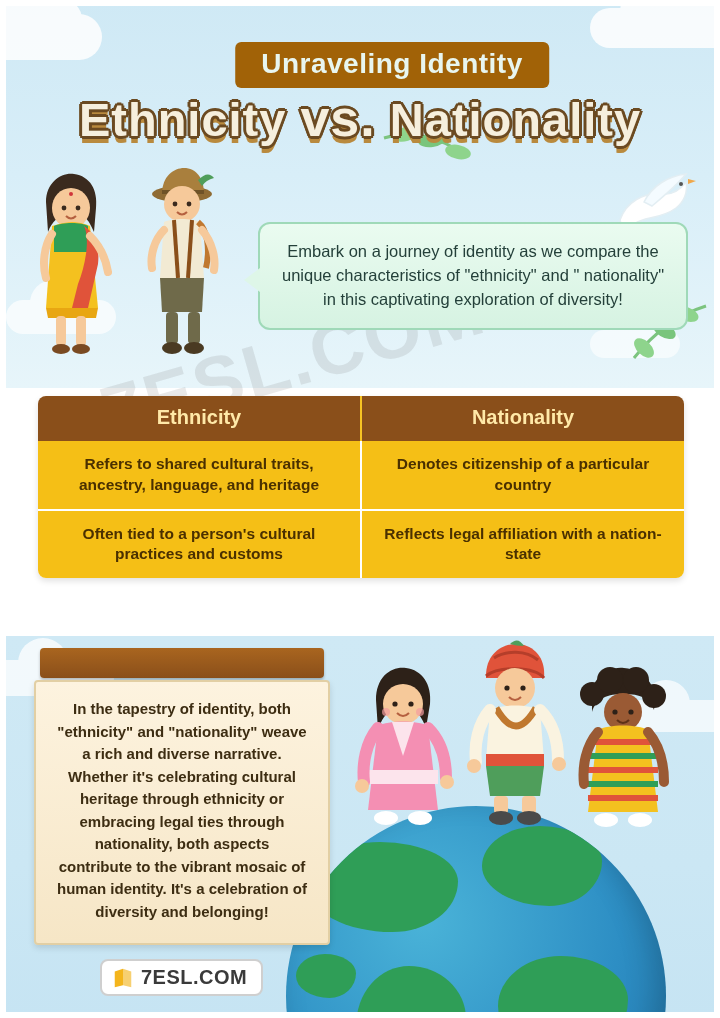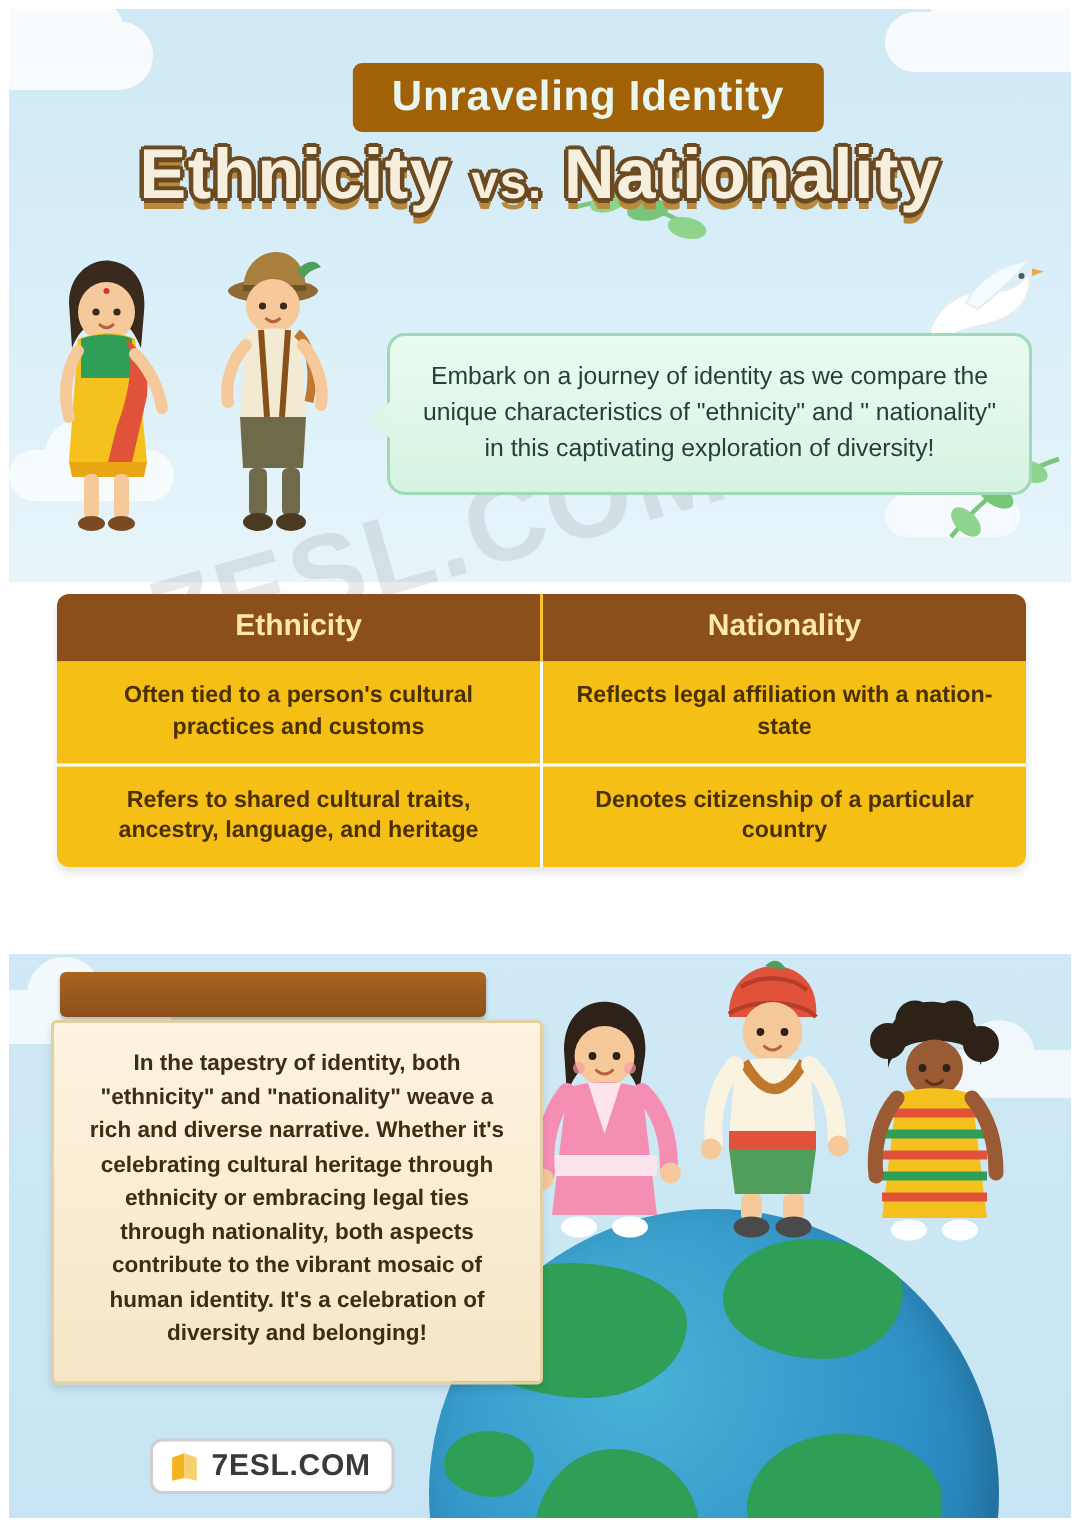--- a/index.html
+++ b/index.html
@@ -109,21 +109,21 @@
     letter-spacing: 1px;
     color: #f6efdd;
     text-shadow:
        3px 0 0 #6b4a21, -3px 0 0 #6b4a21, 0 3px 0 #6b4a21, 0 -3px 0 #6b4a21,
        2px 2px 0 #6b4a21, -2px 2px 0 #6b4a21, 2px -2px 0 #6b4a21, -2px -2px 0 #6b4a21,
        0 7px 0 #b98a3e;
     white-space: nowrap;
     font-family: "Liberation Sans", sans-serif;
   }
   .main-title .vs {
-    font-size: 32px;
+    font-size: 52px;
   }
 
   
   .intro-bubble {
     position: absolute;
     left: 258px;
     top: 222px;
     width: 430px;
     box-sizing: border-box;
     background: linear-gradient(#eafbf0, #d6f3e2);
@@ -204,21 +204,21 @@
   .scroll-top {
     width: 284px;
     height: 30px;
     margin-left: 6px;
     background: linear-gradient(#a9651f, #8a4f1a);
     border-radius: 4px;
     box-shadow: 0 2px 3px rgba(0,0,0,.25);
   }
   .scroll-body {
     margin-top: 2px;
-    width: 328px;
+    width: 296px;
     background: linear-gradient(#fdf3df, #f6e6c6);
     border: 2px solid #e2cfa4;
     border-radius: 4px;
     padding: 16px 20px 20px;
     box-sizing: border-box;
     font-size: 15px;
     line-height: 1.5;
     font-weight: bold;
     color: #3d2d12;
     text-align: center;
@@ -373,26 +373,26 @@
   <div class="table-wrap">
     <table class="ct">
       <thead>
         <tr>
           <th>Ethnicity</th>
           <th>Nationality</th>
         </tr>
       </thead>
       <tbody>
         <tr>
+          <td>Refers to shared cultural traits, ancestry, language, and heritage</td>
+          <td>Denotes citizenship of a particular country</td>
+        </tr>
+        <tr>
           <td>Often tied to a person's cultural practices and customs</td>
           <td>Reflects legal affiliation with a nation-state</td>
-        </tr>
-        <tr>
-          <td>Refers to shared cultural traits, ancestry, language, and heritage</td>
-          <td>Denotes citizenship of a particular country</td>
         </tr>
       </tbody>
     </table>
   </div>
 
   <div class="globe">
     <div class="land" style="width:150px;height:90px;left:22px;top:36px;"></div>
     <div class="land" style="width:120px;height:80px;left:196px;top:20px;"></div>
     <div class="land" style="width:110px;height:120px;left:70px;top:160px;"></div>
     <div class="land" style="width:130px;height:100px;left:212px;top:150px;"></div>

